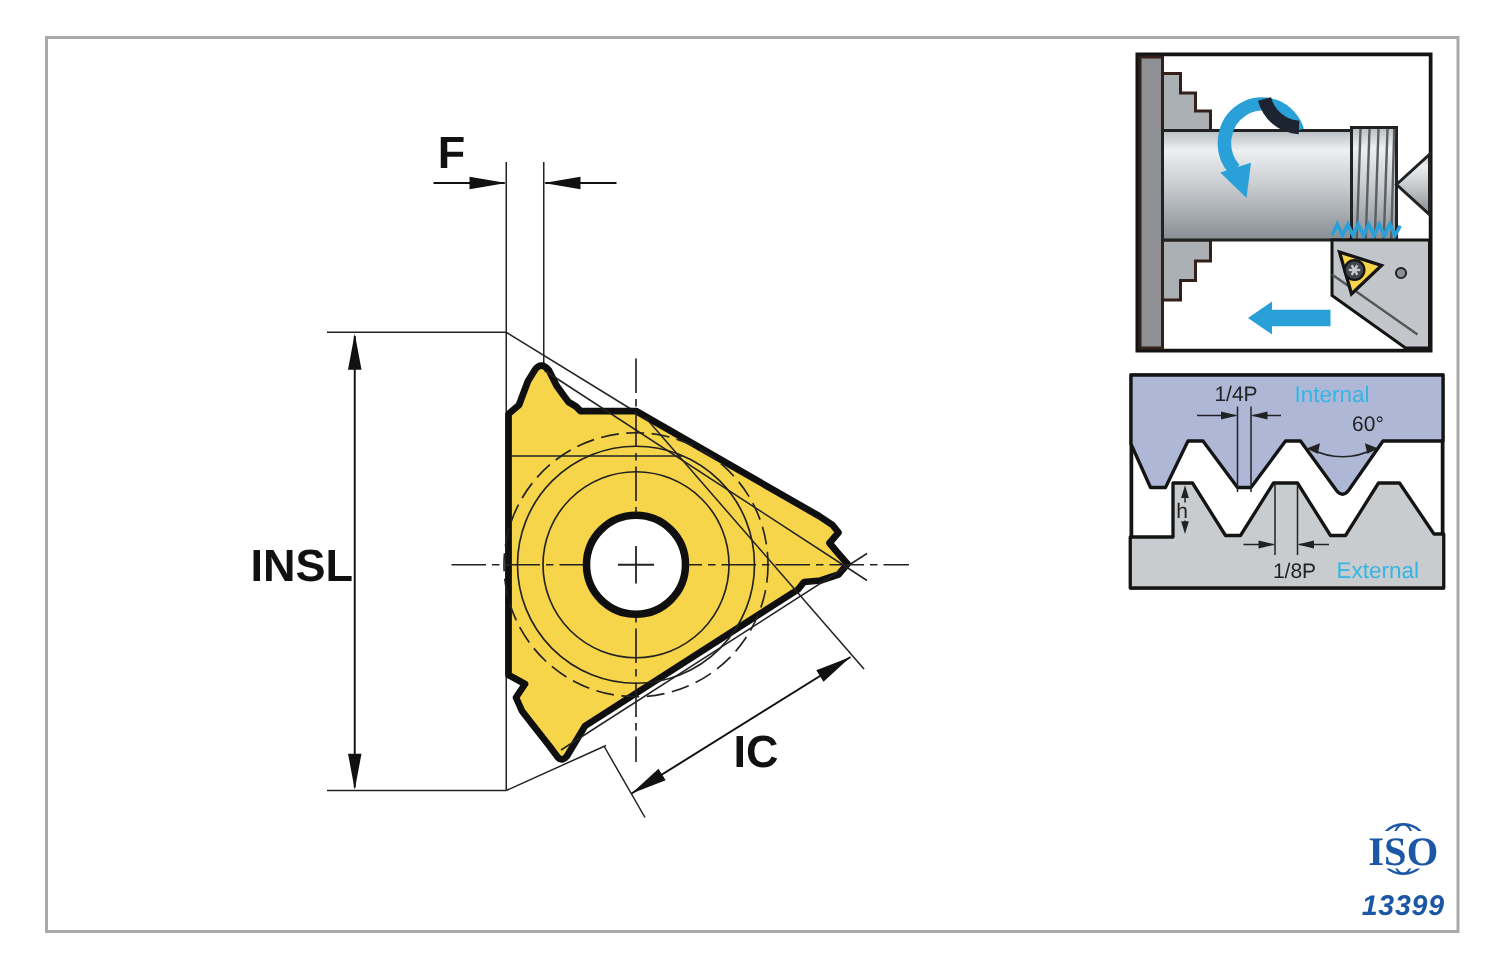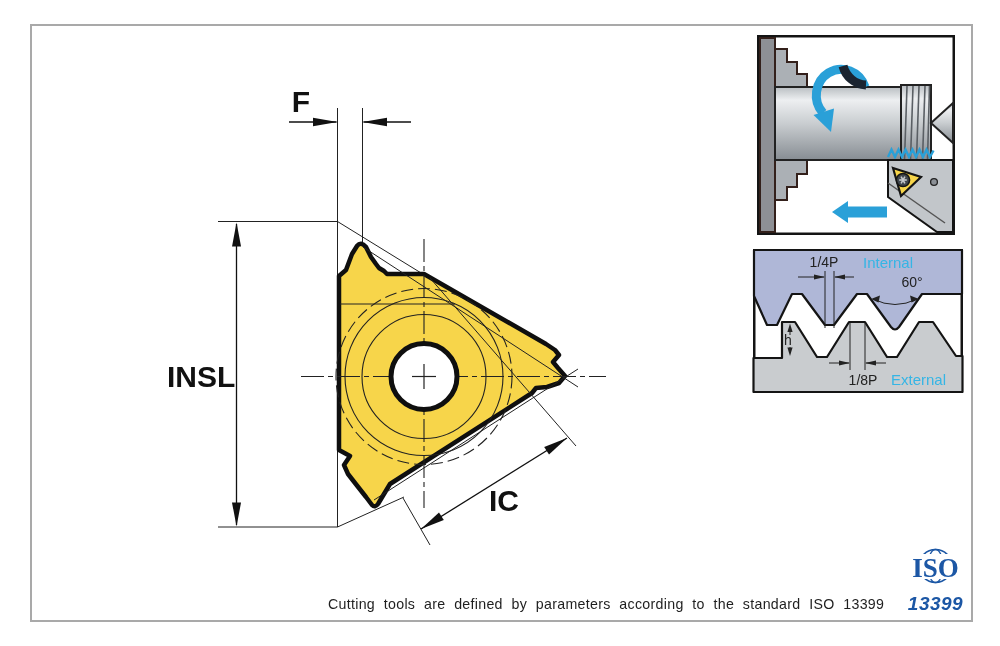--- a/index.html
+++ b/index.html
@@ -201,14 +201,13 @@
       <ellipse cx="33.5" cy="23" rx="7.5" ry="16.5" fill="none" stroke="#1C57A5" stroke-width="1.3"></ellipse>
       <line x1="19" y1="15" x2="48" y2="15" stroke="#1C57A5" stroke-width="1.3"></line>
       <line x1="17.5" y1="23" x2="49.5" y2="23" stroke="#1C57A5" stroke-width="1.3"></line>
       <line x1="19" y1="31" x2="48" y2="31" stroke="#1C57A5" stroke-width="1.3"></line>
     </g>
     <rect x="9" y="11" width="49" height="25" fill="#ffffff"></rect>
     <text class="isotext" x="33.5" y="33.5" text-anchor="middle">ISO</text>
     <text class="isonum" x="33.5" y="67" text-anchor="middle">13399</text>
   </svg>
 
-  <div id="caption">Cutting tools are defined by parameters according to the standard ISO 13399</div>
 </div>
 
 </body></html>

